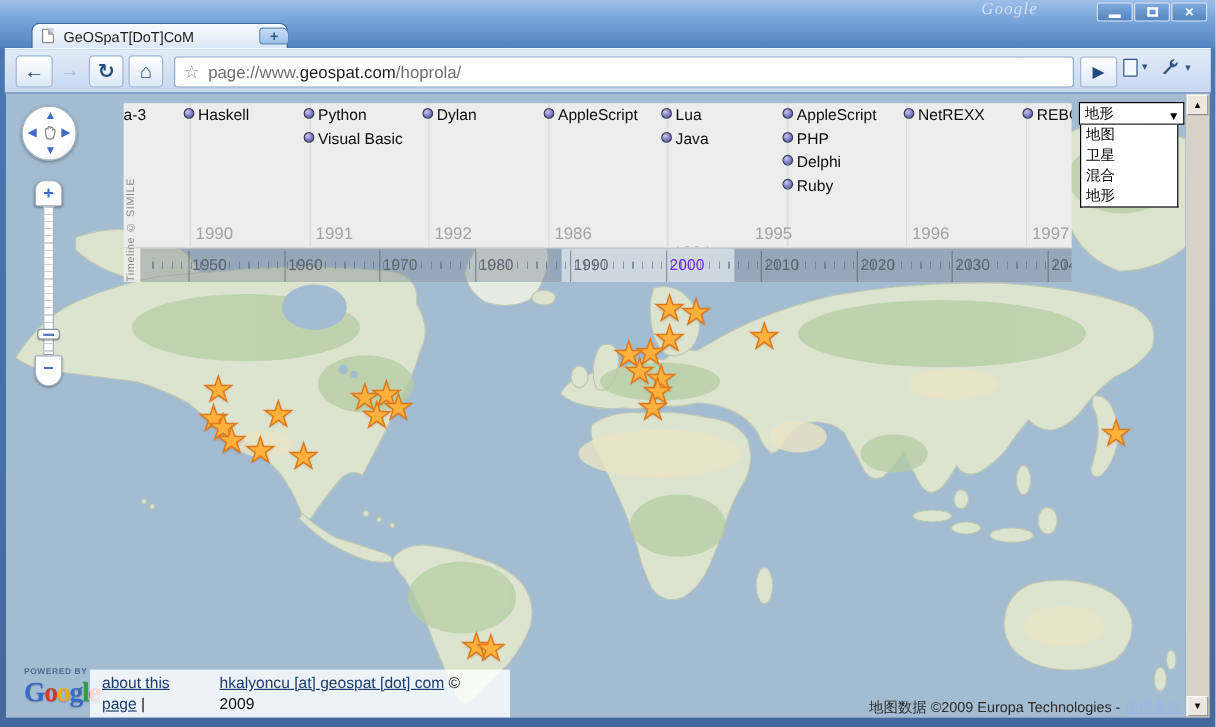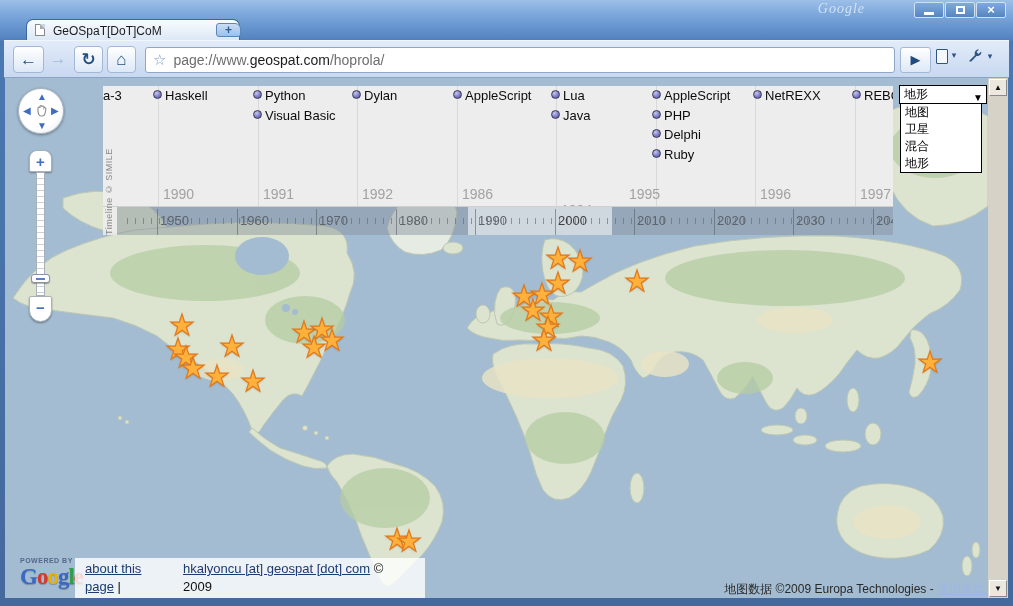--- a/index.html
+++ b/index.html
@@ -72,21 +72,21 @@
   #credit-strip { position:absolute; left:98px; top:129px; width:14px; height:28px; background:rgba(238,238,238,.85); }
   #tl-credit { position:absolute; left:99px; top:62px; width:13px; height:95px; font-size:9px; color:#8a8a8a;
     writing-mode:vertical-rl; transform:rotate(180deg); letter-spacing:.5px; white-space:nowrap; }
   #band2 { position:absolute; left:112px; top:129px; width:776px; height:28px;
     background:rgba(132,142,152,.45); overflow:hidden; }
   #band2-hl { position:absolute; top:0; height:28px; background:rgba(255,255,255,.55); }
   #band2-ticks { position:absolute; left:3px; top:11px; height:6px; width:770px;
     background:repeating-linear-gradient(90deg, transparent 0 7px, rgba(90,110,140,.65) 7px 8px); }
   .dec-tick { position:absolute; top:2px; width:1px; height:26px; background:rgba(80,90,100,.55); }
   .dec-label { position:absolute; top:6px; font-size:13px; color:#5e646c; }
-  .dec-label.selected { color:#404040; }
+  .dec-label.selected { color:#6d28d9; }
 
   
   #maptype { position:absolute; left:894px; top:7px; width:88px; }
   #mt-select { position:relative; height:19px; background:#fff; border:1px solid #000; font-size:12px;
     line-height:17px; padding-left:4px; color:#000; }
   #mt-select .dd-arrow { position:absolute; right:3px; top:3px; font-size:10px; color:#000; }
   #mt-list { position:relative; margin-left:1px; width:82px; background:#fff; border:1px solid #000; border-top:none; }
   #mt-list div { font-size:12px; line-height:17px; padding-left:4px; color:#000; }
 
   

